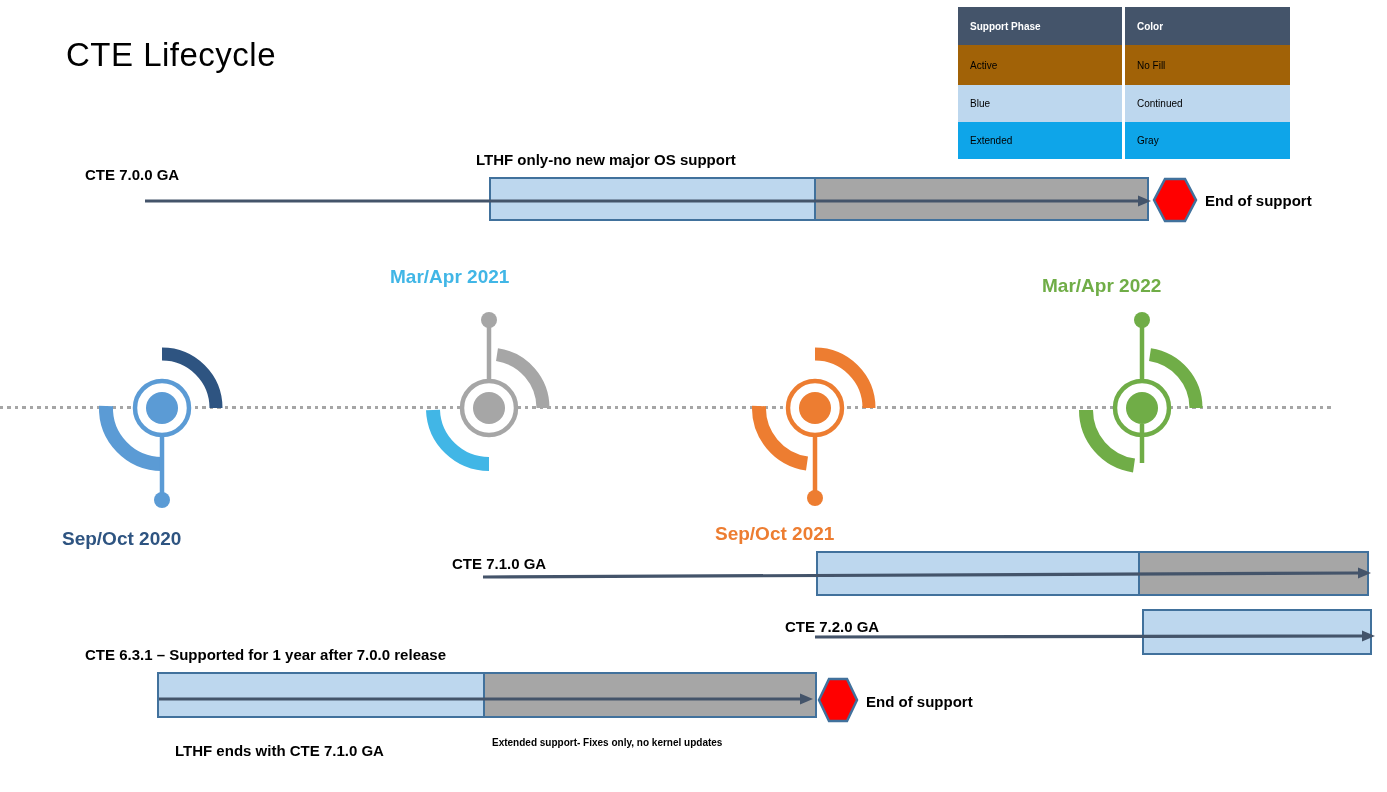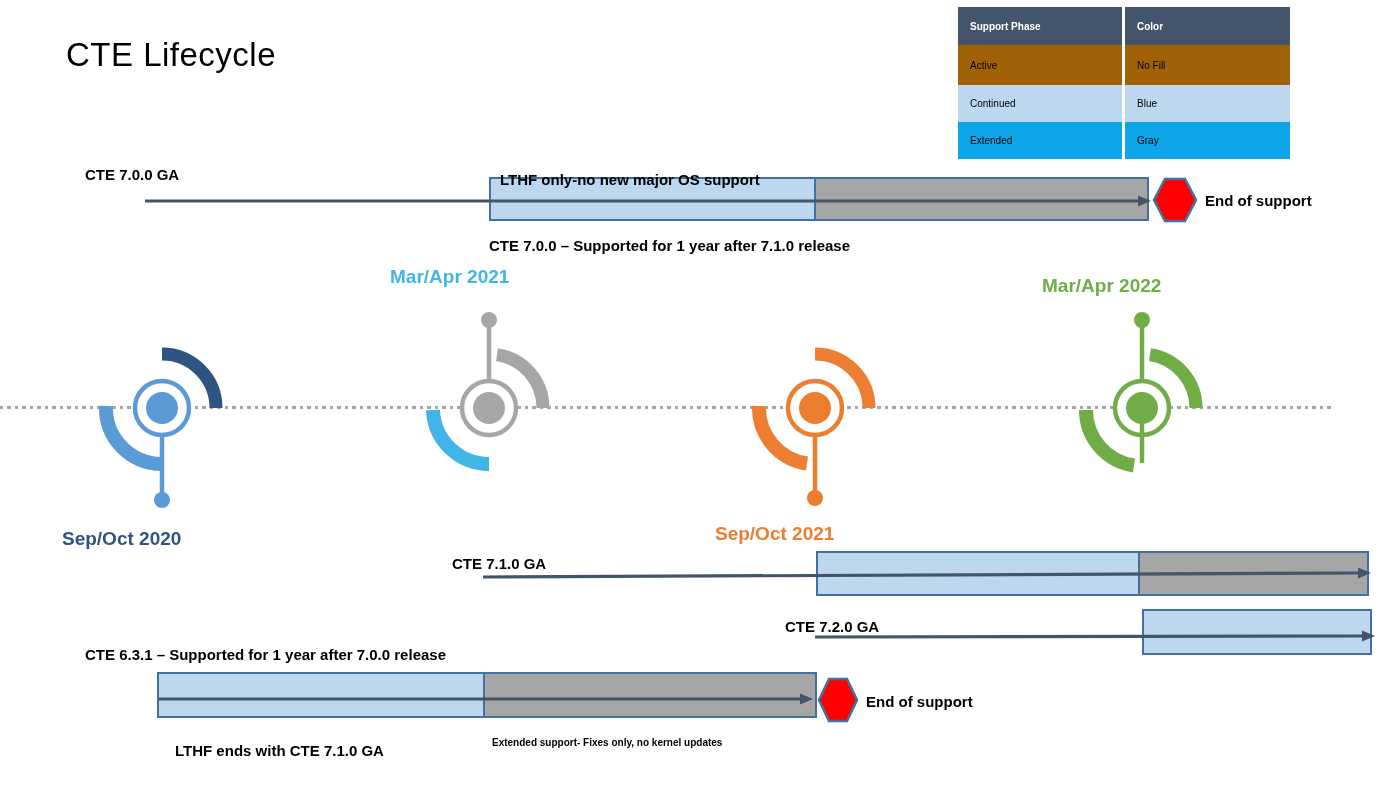--- a/index.html
+++ b/index.html
@@ -46,22 +46,22 @@
 
 <div id="stage">
 
   <div class="abs title" style="left:66px;top:36px;">CTE Lifecycle</div>
 
   <div class="abs legend" style="left:958px;top:7px;">
     <div class="cell head">Support Phase</div>
     <div class="cell head">Color</div>
     <div class="cell row-active">Active</div>
     <div class="cell row-active">No Fill</div>
+    <div class="cell row-continued">Blue</div>
     <div class="cell row-continued">Continued</div>
-    <div class="cell row-continued">Blue</div>
     <div class="cell row-extended">Extended</div>
     <div class="cell row-extended">Gray</div>
   </div>
 
   <div class="abs dotline" style="left:0;top:406px;width:1334px;"></div>
 
   <div class="abs bar" style="left:489px;top:177px;width:660px;height:44px;">
     <div class="seg-blue" style="width:325px;"></div>
     <div class="seg-gray"></div>
   </div>
@@ -136,22 +136,21 @@
     <circle cx="75" cy="115" r="16" fill="#70AD47"></circle>
     <line x1="75" y1="131" x2="75" y2="170" stroke="#70AD47" stroke-width="4.5"></line>
   </svg>
 
   <div class="abs ms-label" style="left:62px;top:528px;color:#2E5481;">Sep/Oct 2020</div>
   <div class="abs ms-label" style="left:390px;top:266px;color:#41B6E6;">Mar/Apr 2021</div>
   <div class="abs ms-label" style="left:715px;top:523px;color:#ED7D31;">Sep/Oct 2021</div>
   <div class="abs ms-label" style="left:1042px;top:267px;color:#70AD47;margin-top:8px;">Mar/Apr 2022</div>
 
   <div class="abs lbl" style="left:85px;top:166px;">CTE 7.0.0 GA</div>
-  <div class="abs lbl" style="left:500px;top:151px;margin-top:20px;">LTHF only-no new major OS support</div>
-  <div class="abs lbl" style="left:489px;top:237px;">CTE 7.0.0 – Supported for 1 year after 7.1.0 release</div>
+  <div class="abs lbl" style="left:476px;top:151px;">LTHF only-no new major OS support</div>
   <div class="abs lbl" style="left:1205px;top:192px;">End of support</div>
 
   <div class="abs lbl" style="left:452px;top:555px;">CTE 7.1.0 GA</div>
   <div class="abs lbl" style="left:785px;top:618px;">CTE 7.2.0 GA</div>
 
   <div class="abs lbl" style="left:85px;top:646px;">CTE 6.3.1 – Supported for 1 year after 7.0.0 release</div>
   <div class="abs lbl" style="left:175px;top:742px;">LTHF ends with CTE 7.1.0 GA</div>
   <div class="abs lbl-wrap" style="left:492px;top:736px;width:310px;">Extended support- Fixes only, no kernel updates</div>
   <div class="abs lbl" style="left:866px;top:693px;">End of support</div>
 

